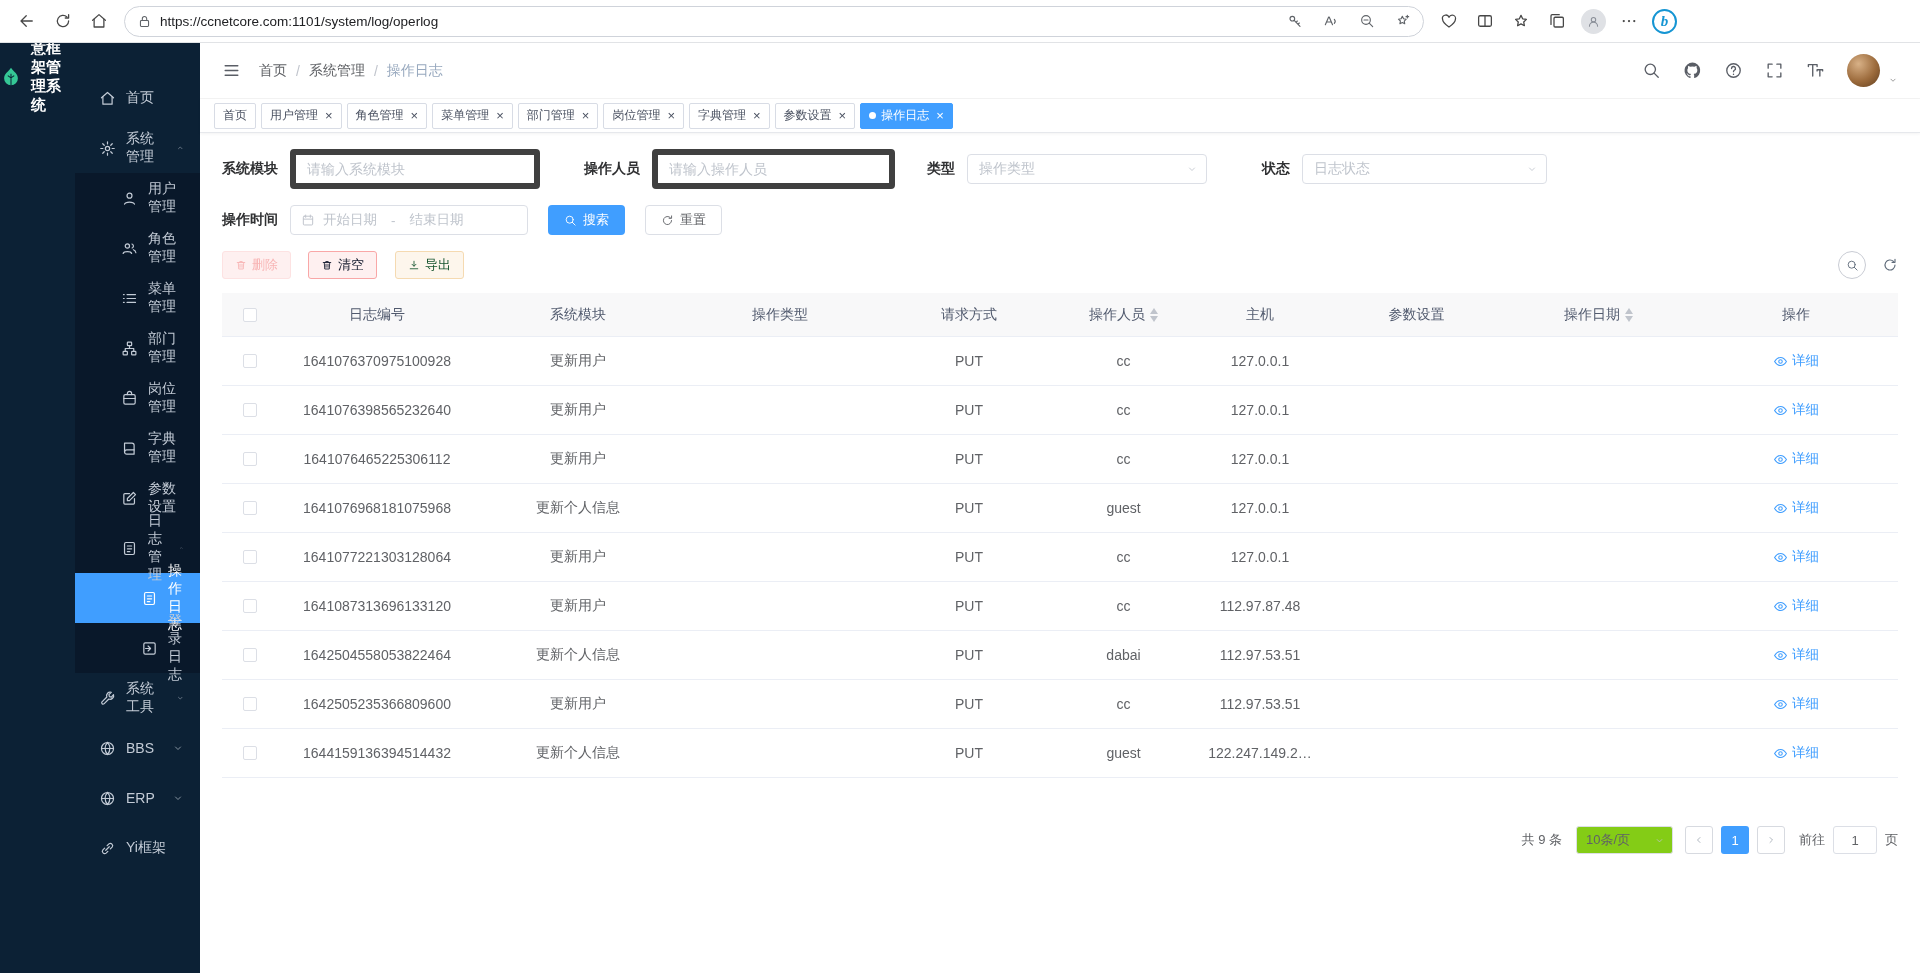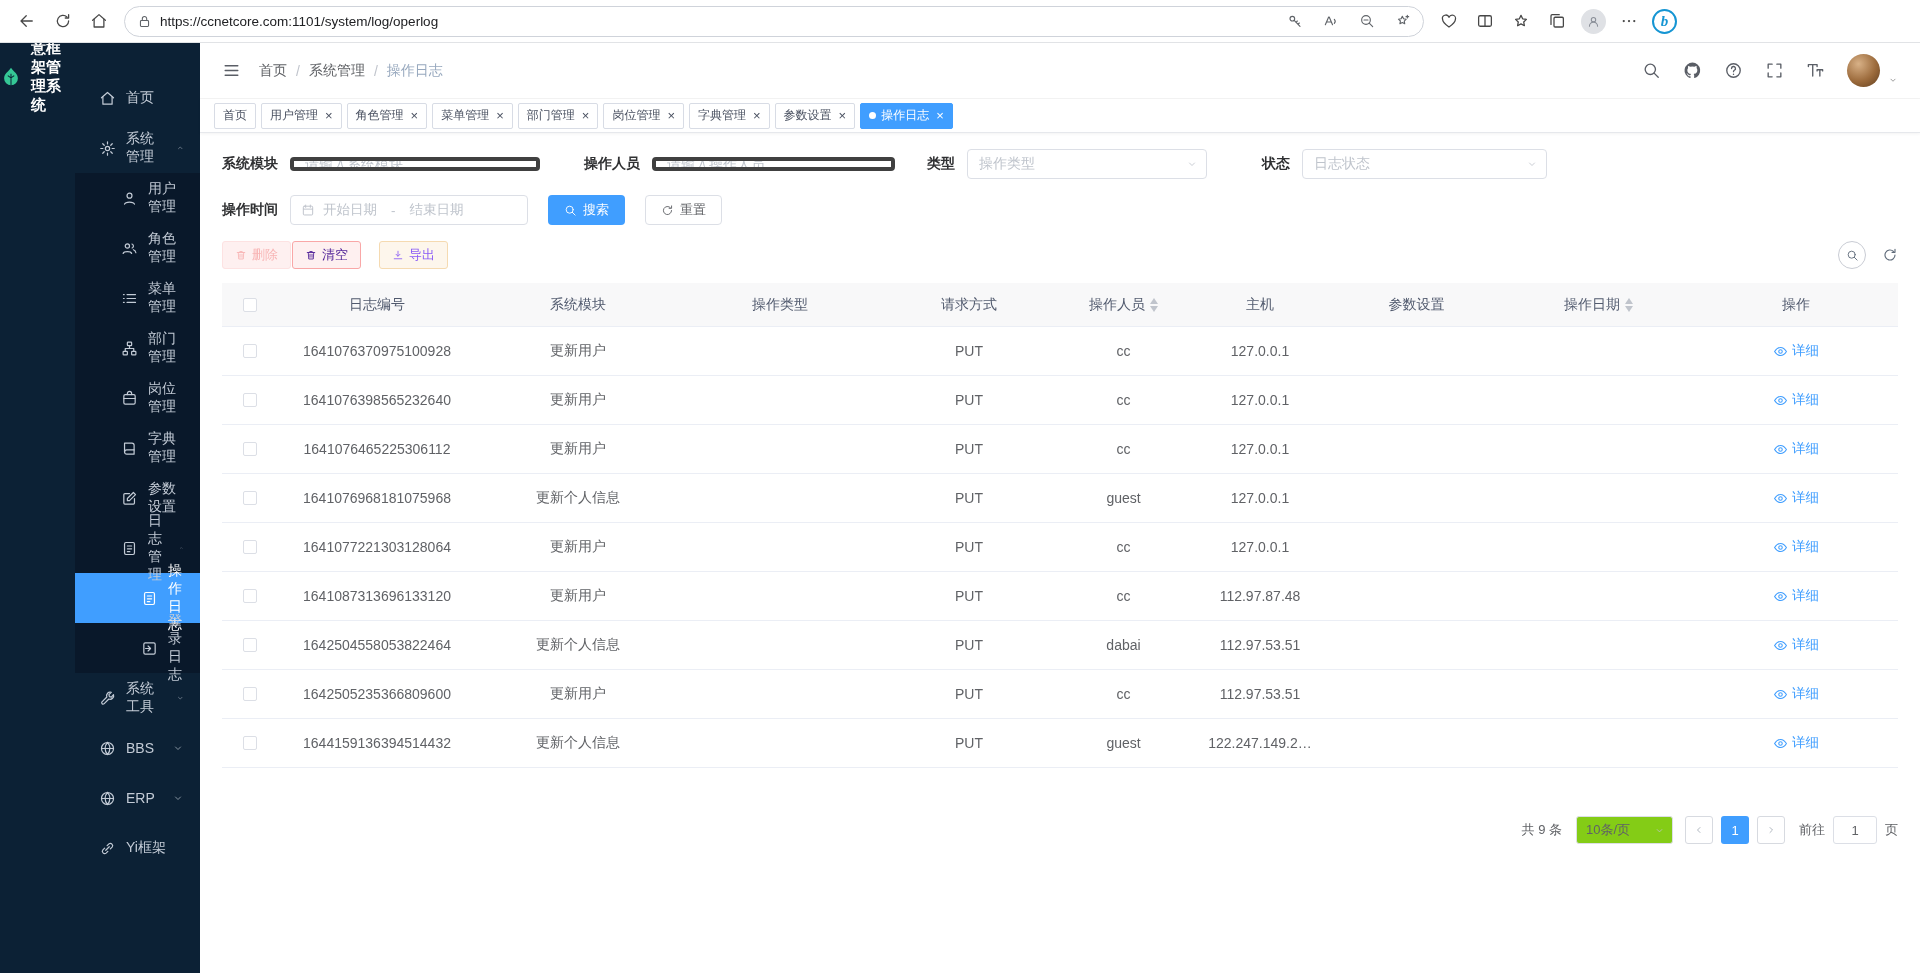--- a/index.html
+++ b/index.html
@@ -46,40 +46,40 @@
 
 .tags{height:34px;display:flex;align-items:center;gap:5px;padding:0 14px;border-bottom:1px solid #e6e8ec;box-shadow:0 1px 3px rgba(0,0,0,.05)}
 .tag{height:26px;display:inline-flex;align-items:center;gap:5px;padding:0 8px;border:1px solid #d8dce5;background:#fff;color:#495060;font-size:12px;cursor:pointer;border-radius:2px}
 .tag .dot{width:7px;height:7px;border-radius:50%;background:#fff}
 .tag.active{background:#409eff;border-color:#409eff;color:#fff}
 .tag .t-close{font-size:13px;line-height:1;margin-left:2px}
 
 .content{flex:1;padding:16px 22px 0;overflow:hidden}
 .frow{display:flex;align-items:center;margin-bottom:16px}
 .flabel{font-weight:bold;color:#303133;margin-right:12px;white-space:nowrap}
-.finput{height:14px;border:4px solid #404040;border-radius:4px;padding:0 11px;font-size:14px;color:#606266;outline:none;font-family:inherit;background:#fff}
+.finput{height:40px;border:6px solid #404040;border-radius:4px;padding:0 11px;font-size:14px;color:#606266;outline:none;font-family:inherit;background:#fff}
 .finput::placeholder{color:#bfc4cc}
 .fselect{height:30px;border:1px solid #dcdfe6;border-radius:4px;padding:0 8px 0 11px;display:flex;align-items:center;justify-content:space-between;color:#bfc4cc;cursor:pointer;background:#fff}
 .caret{width:12px;height:12px;color:#c0c4cc}
 .w1{width:250px}.w2{width:243px}.w3{width:240px}.w4{width:245px}
 .g2{margin-left:44px}.g3{margin-left:32px}.g4{margin-left:55px}
 .daterange{width:238px;height:30px;border:1px solid #dcdfe6;border-radius:4px;display:flex;align-items:center;padding:0 10px;gap:8px;color:#bfc4cc;font-size:13.5px;background:#fff}
 .daterange .i{width:14px;height:14px;color:#c0c4cc}
 .daterange .dsep{color:#bfc4cc;margin:0 6px}
 .btn{height:30px;display:inline-flex;align-items:center;gap:6px;padding:0 15px;border-radius:4px;font-size:13px;cursor:pointer;border:1px solid transparent;background:#fff}
 .btn .i{width:13px;height:13px}
 .btn-primary{background:#409eff;color:#fff;margin-left:20px}
 .btn-plain{border-color:#dcdfe6;color:#606266;margin-left:20px}
 
 .toolbar{display:flex;align-items:center;margin-bottom:14px}
 .btn-sm{height:28px;padding:0 12px;font-size:13px;border-radius:3px;display:inline-flex;align-items:center;gap:5px;border:1px solid;cursor:pointer}
 .btn-sm .i{width:12px;height:12px}
 .btn-del{background:#fef0f0;border-color:#fde2e2;color:#f8b4b4;cursor:not-allowed}
-.btn-clear{background:#fef0f0;border-color:#f9a7a7;color:#4c1d95;margin-left:1px}
-.btn-export{background:#fdf6ec;border-color:#f5dab1;color:#8b5cf6;margin-left:18px}
+.btn-clear{background:#fef0f0;border-color:#f9a7a7;color:#0f172a;margin-left:17px}
+.btn-export{background:#fdf6ec;border-color:#f5dab1;color:#14532d;margin-left:18px}
 .tb-right{margin-left:auto;display:flex;align-items:center;gap:16px;color:#5f6b7a}
 .icirc{width:28px;height:28px;border:1px solid #c9ccd4;border-radius:50%;display:flex;align-items:center;justify-content:center;cursor:pointer}
 .icirc .i{width:13px;height:13px}
 .tb-right>.i{width:16px;height:16px;cursor:pointer}
 
 .thead{display:flex;background:#f8f8f9;height:44px;border-bottom:1px solid #ebeef5}
 .th{display:flex;align-items:center;justify-content:center;font-weight:normal;color:#515a6e}
 .tr{display:flex;height:49px;border-bottom:1px solid #ebeef5}
 .td{display:flex;align-items:center;justify-content:center;color:#606266;overflow:hidden;white-space:nowrap}
 .c-cb{width:55px}.c-id{width:200px}.c-mod{width:202px}.c-type{width:202px}.c-meth{width:176px}.c-op{width:133px}.c-host{width:140px}.c-status{width:173px}.c-date{width:191px}.c-act{flex:1}

